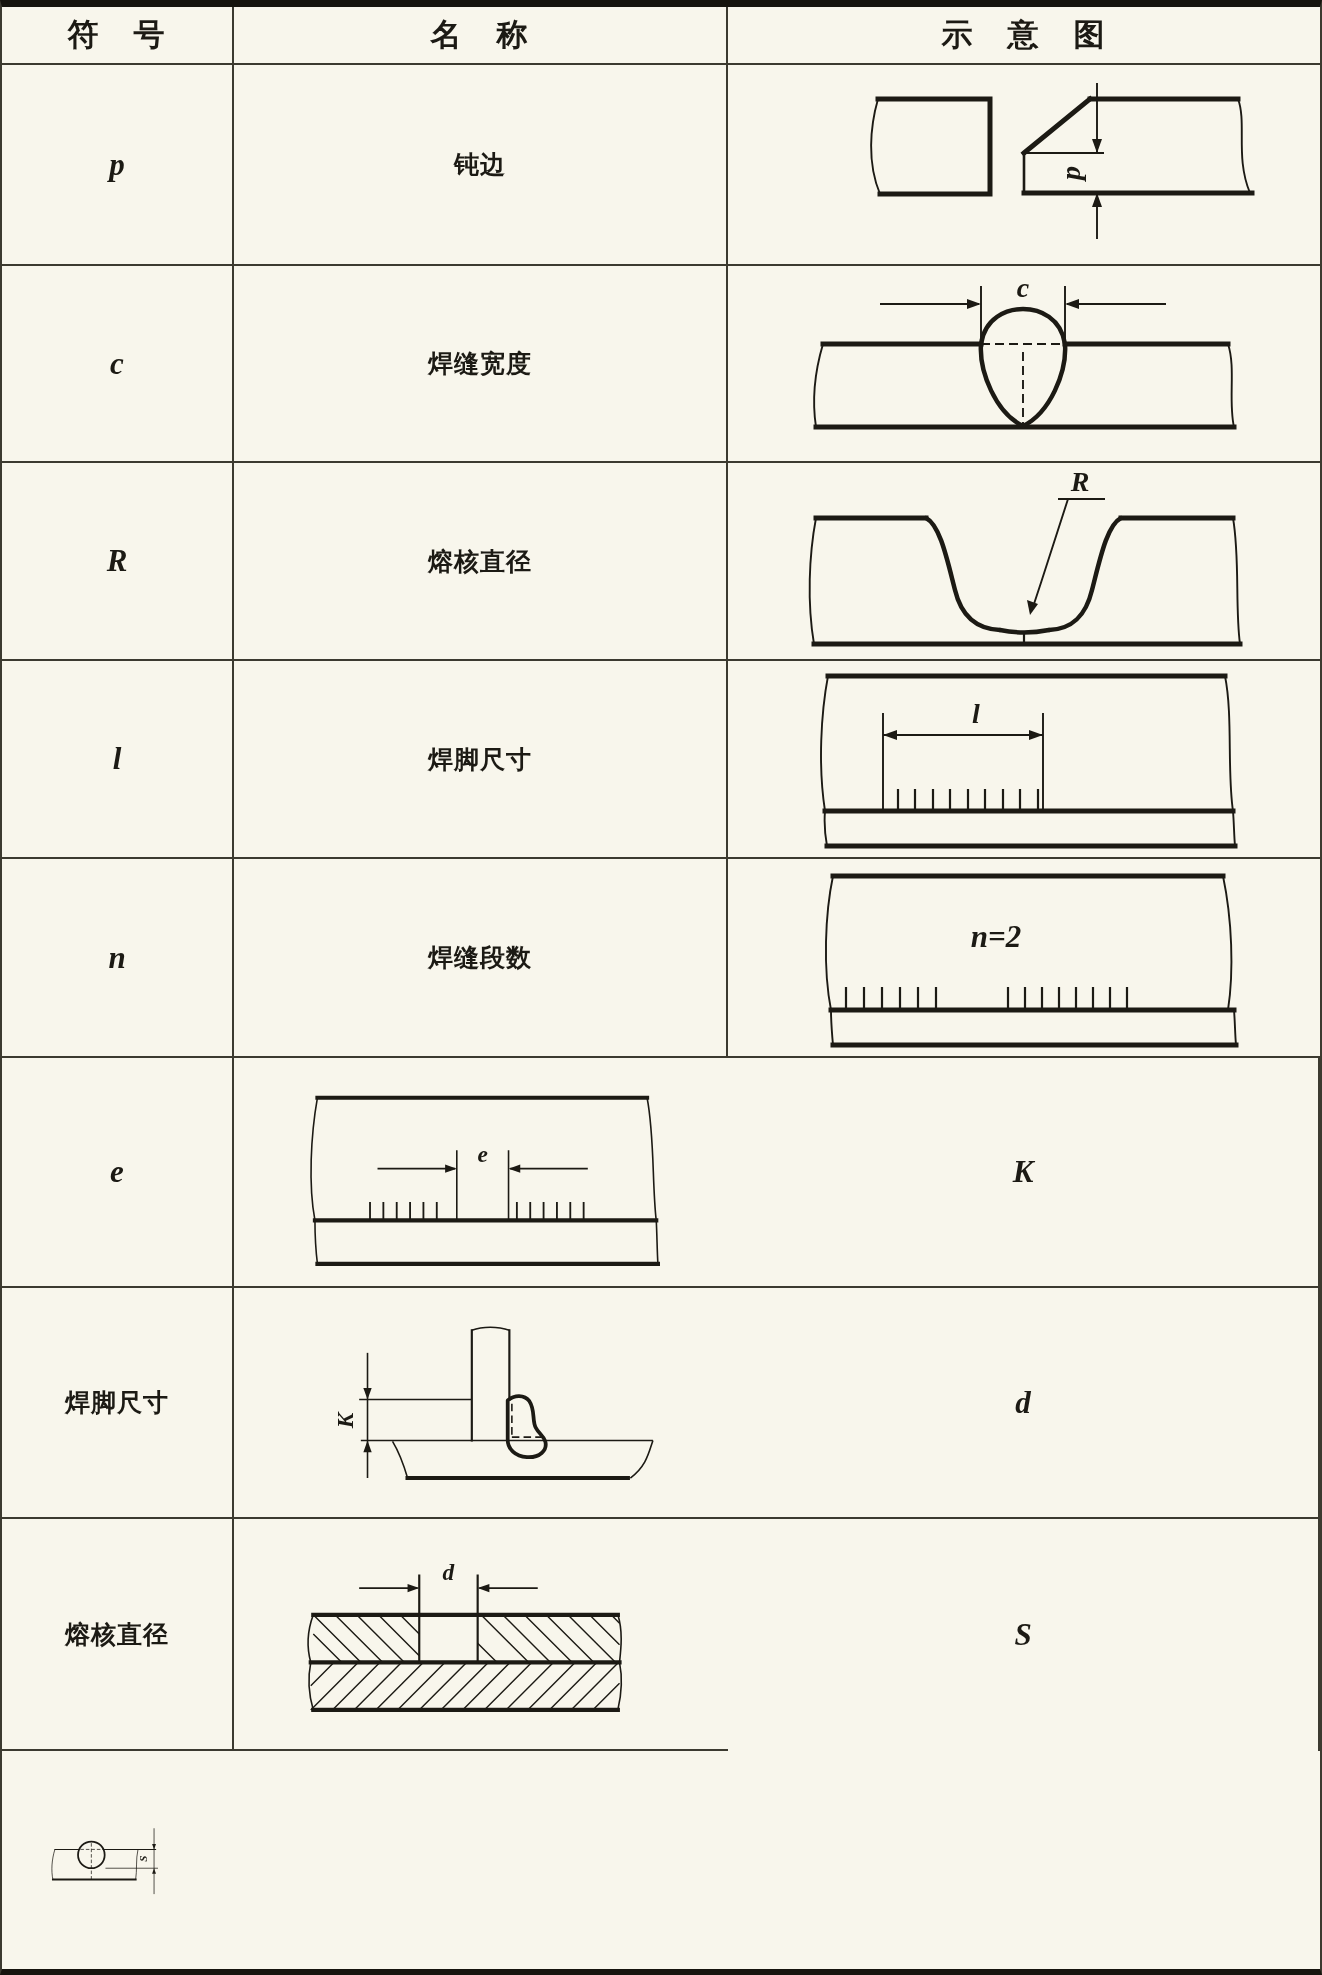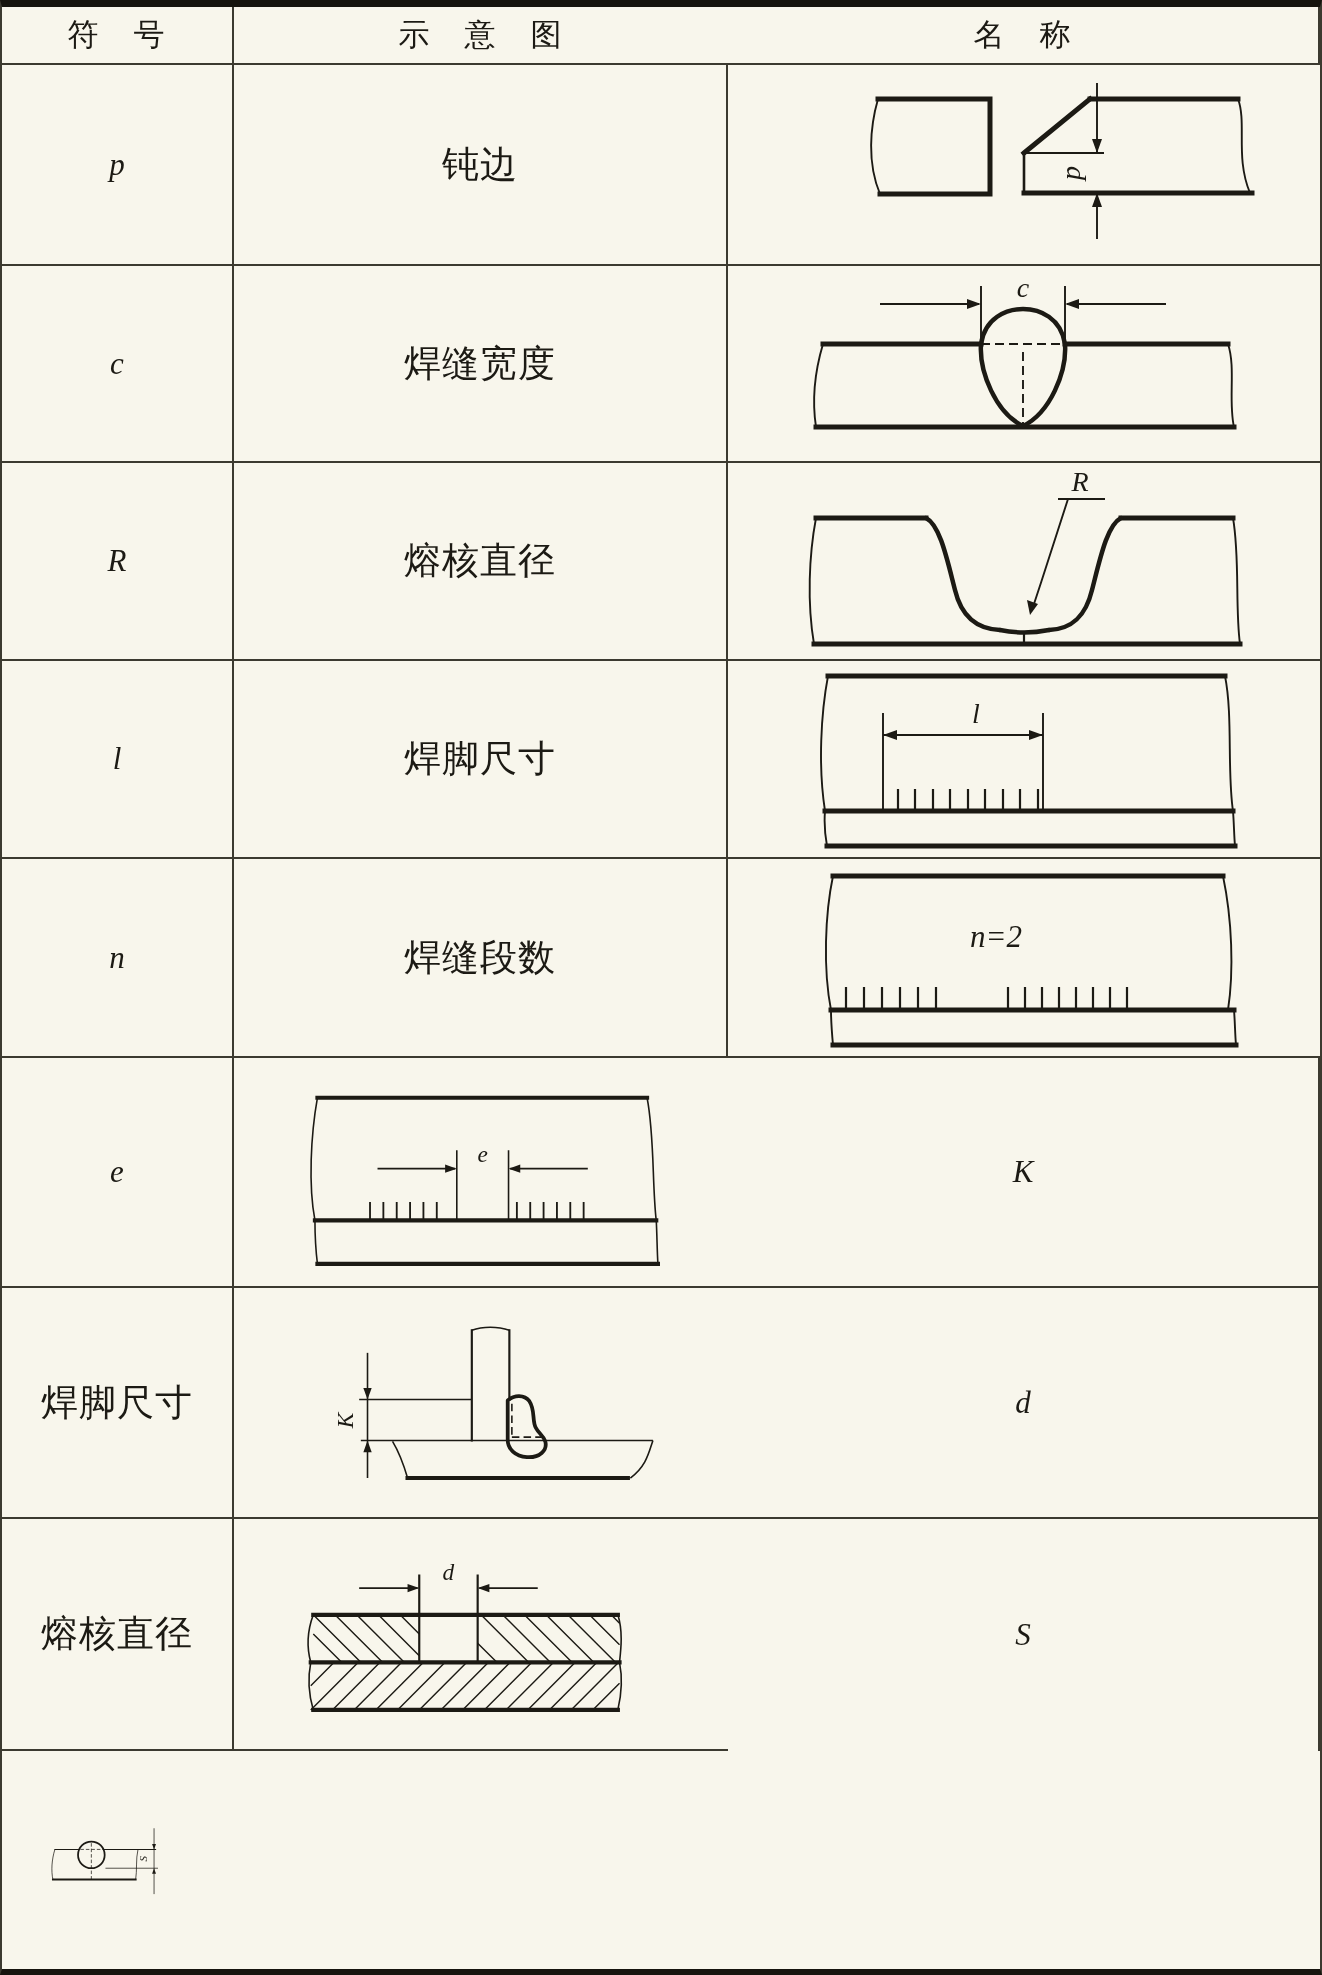--- a/index.html
+++ b/index.html
@@ -10,26 +10,27 @@
     display:grid;
     grid-template-columns:232px 494px 592px;
     grid-template-rows:58px 201px 197px 198px 198px 199px 230px 231px 232px 218px;
     font-family:"Liberation Serif","DejaVu Serif",serif;
     color:#1c1a14;
   }
   .cell{
     border-right:2px solid #3c3a30;border-bottom:2px solid #3c3a30;
     box-sizing:border-box;display:flex;align-items:center;justify-content:center;
     overflow:hidden;
+    font-weight:bold;
   }
   .c3{border-right:none;}
   .rlast{border-bottom:none;}
   .hdr{font-size:31px;letter-spacing:2px;}
   .sym{font-size:31px;font-style:italic;}
-  .nam{font-size:37px;letter-spacing:1px;}
+  .nam{font-size:25px;letter-spacing:1px;}
   svg{display:block;}
   .tk{stroke:#1c1a14;stroke-width:5;fill:none;stroke-linecap:square;}
   .wd{stroke:#1c1a14;stroke-width:4.5;fill:none;stroke-linecap:round;stroke-linejoin:round;}
   .md{stroke:#1c1a14;stroke-width:2.6;fill:none;stroke-linecap:square;}
   .tn{stroke:#1c1a14;stroke-width:1.9;fill:none;stroke-linecap:butt;}
   .tc{stroke:#1c1a14;stroke-width:2.2;fill:none;stroke-linecap:butt;}
   .ht{stroke:#1c1a14;stroke-width:1.7;fill:none;}
   .dsh{stroke:#1c1a14;stroke-width:1.9;fill:none;stroke-dasharray:9 5;}
   .ar{fill:#1c1a14;stroke:none;}
   .lbl{font-family:"Liberation Serif","DejaVu Serif",serif;font-style:italic;
@@ -38,25 +39,25 @@
        font-size:31px;fill:#1c1a14;text-anchor:middle;}
 </style>
 </head>
 <body>
 
 <div class="page">
 
   <div class="cell hdr">
       <span>符　号</span>
     </div>
+  <div class="cell hdr">
+      <span>名　称</span>
+    </div>
   <div class="cell hdr c3">
       <span>示　意　图</span>
-    </div>
-  <div class="cell hdr">
-      <span>名　称</span>
     </div>
 
   <div class="cell sym">
       <span>p</span>
     </div>
   <div class="cell nam">
       <span>钝边</span>
     </div>
   <div class="cell c3">
     <svg width="592" height="199" viewBox="0 0 592 199">

